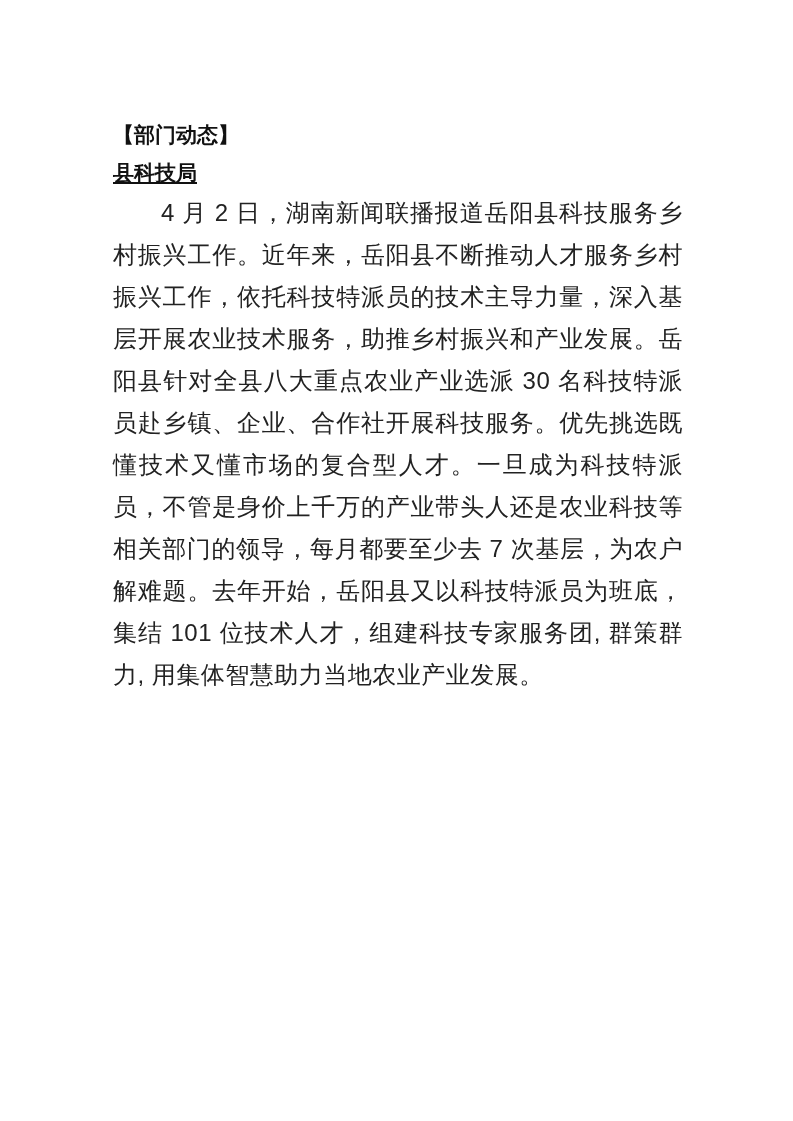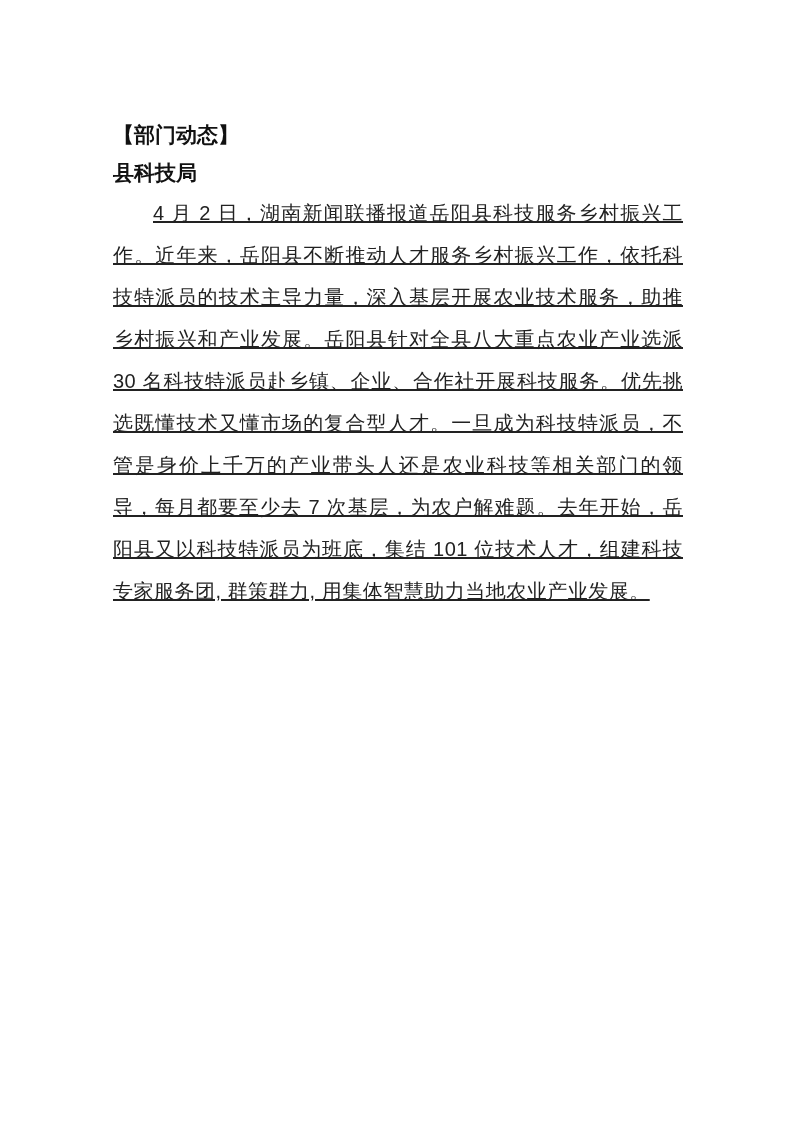--- a/index.html
+++ b/index.html
@@ -29,31 +29,31 @@
     font-weight: bold;
     color: #111111;
     margin: 0;
   }
   .subsection-header {
     font-size: 21px;
     line-height: 38px;
     font-weight: bold;
     color: #111111;
     margin: 0;
+    text-decoration: underline;
   }
   .body-paragraph {
     margin: 0;
-    font-size: 20px;
+    font-size: 24px;
     line-height: 42px;
     text-align: justify;
     text-justify: inter-character;
     text-indent: 2em;
     color: #222222;
     letter-spacing: 0.5px;
-    text-decoration: underline;
   }
   .page-number {
     position: absolute;
     top: 1035px;
     left: 598px;
     width: 120px;
     text-align: center;
     font-family: "Liberation Serif", "DejaVu Serif", serif;
     font-size: 19px;
     line-height: 24px;

